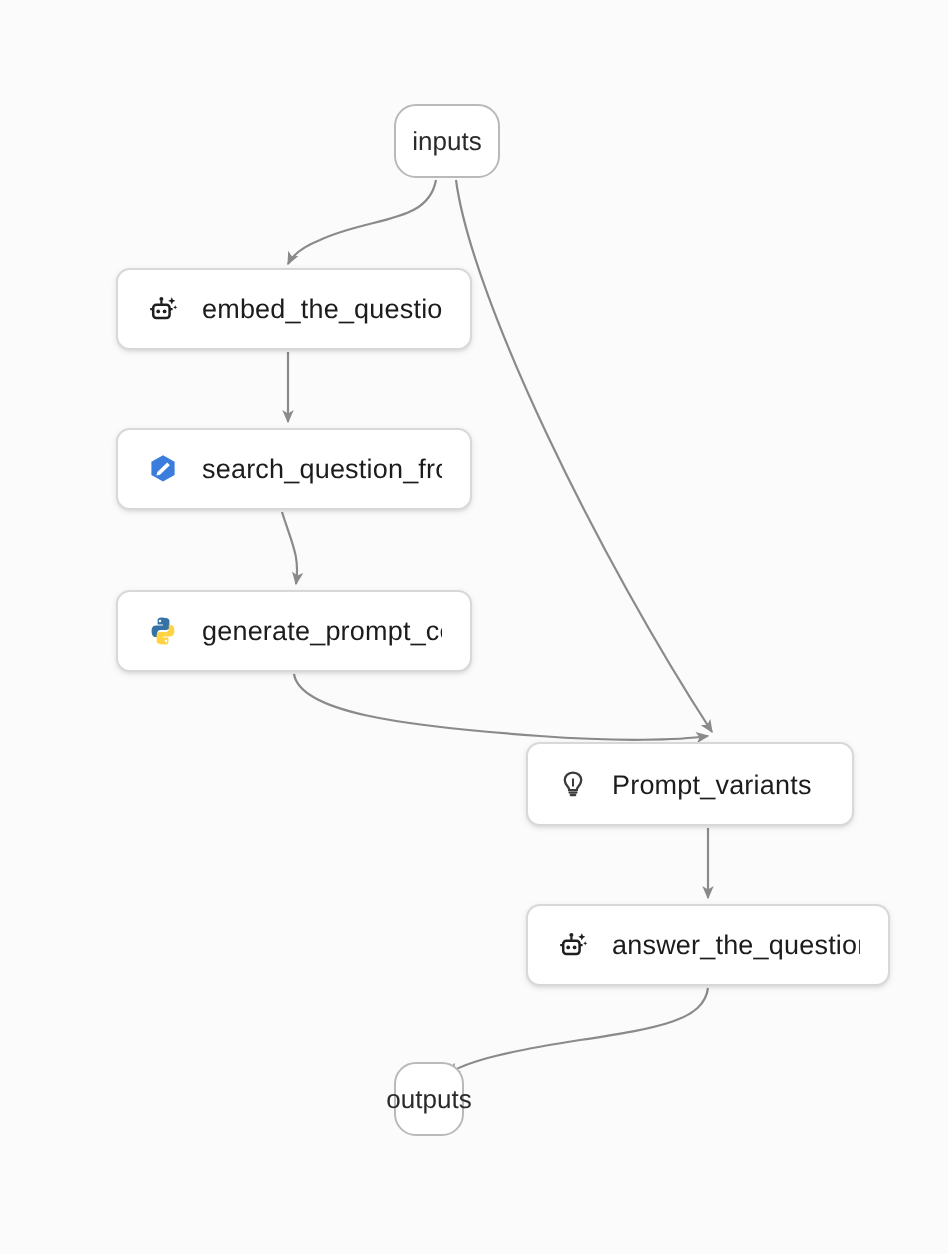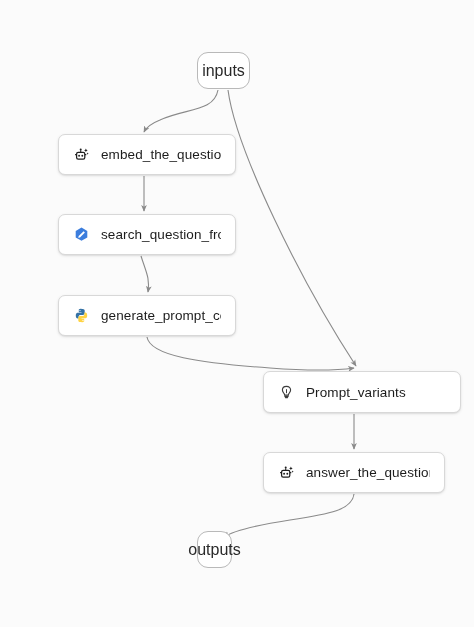--- a/index.html
+++ b/index.html
@@ -57,21 +57,21 @@
     box-sizing: border-box;
     background: #ffffff;
     border: 1px solid #b9b9b9;
     border-radius: 11px;
     display: flex;
     align-items: center;
     justify-content: center;
     z-index: 2;
   }
   .terminal .label {
-    font-size: 16px;
+    font-size: 13px;
     color: #2a2a2a;
   }
 </style>
 </head>
 <body>
 
 <div id="canvas" style="background: rgb(251, 251, 251);">
 
   <svg id="edges" viewBox="0 0 474 627">
     <defs>
@@ -123,21 +123,21 @@
   <div class="node" id="node-generate" style="left: 58px; top: 295px; width: 178px; height: 41px;">
     <span class="icon">
       <svg width="17" height="17" viewBox="0 0 17 17">
         <path d="M 8.4 1.7 C 5.6 1.7 5.8 2.9 5.8 2.9 l 0 2.4 l 2.7 0 l 0 0.5 l -3.7 0 c 0 0 -2.0 -0.2 -2.0 2.8 c 0 3.0 1.8 2.9 1.8 2.9 l 1.0 0 l 0 -1.7 c 0 0 -0.05 -1.8 1.7 -1.8 l 2.7 0 c 0 0 1.7 0.03 1.7 -1.65 l 0 -2.8 c 0 0 0.26 -1.65 -2.9 -1.65 Z M 7.0 2.9 c 0.34 0 0.62 0.28 0.62 0.62 c 0 0.34 -0.28 0.62 -0.62 0.62 c -0.34 0 -0.62 -0.28 -0.62 -0.62 c 0 -0.34 0.28 -0.62 0.62 -0.62 Z" fill="#3572a5"></path>
         <path d="M 8.6 15.3 c 2.8 0 2.6 -1.2 2.6 -1.2 l 0 -2.4 l -2.7 0 l 0 -0.5 l 3.7 0 c 0 0 2.0 0.2 2.0 -2.8 c 0 -3.0 -1.8 -2.9 -1.8 -2.9 l -1.0 0 l 0 1.7 c 0 0 0.05 1.8 -1.7 1.8 l -2.7 0 c 0 0 -1.7 -0.03 -1.7 1.65 l 0 2.8 c 0 0 -0.26 1.65 2.9 1.65 Z M 10.0 14.1 c -0.34 0 -0.62 -0.28 -0.62 -0.62 c 0 -0.34 0.28 -0.62 0.62 -0.62 c 0.34 0 0.62 0.28 0.62 0.62 c 0 0.34 -0.28 0.62 -0.62 0.62 Z" fill="#ffd343"></path>
       </svg>
     </span>
     <span class="label">generate_prompt_context</span>
   </div>
 
-  <div class="node" id="node-prompt-variants" style="left: 263px; top: 371px; width: 198px; height: 42px;">
+  <div class="node" id="node-prompt-variants" style="left: 263px; top: 371px; width: 164px; height: 42px;">
     <span class="icon">
       <svg width="17" height="17" viewBox="0 0 17 17">
         <path d="M 8.5 2.3 C 5.9 2.3 4.4 4.1 4.4 6.1 C 4.4 7.7 5.4 8.7 6.1 9.6 C 6.5 10.1 6.6 10.6 6.6 11.1 l 3.8 0 c 0 -0.5 0.1 -1.0 0.5 -1.5 C 11.6 8.7 12.6 7.7 12.6 6.1 C 12.6 4.1 11.1 2.3 8.5 2.3 Z" fill="none" stroke="#3c3c3c" stroke-width="1.15"></path>
         <path d="M 6.8 12.3 l 3.4 0" stroke="#3c3c3c" stroke-width="1.15" stroke-linecap="round"></path>
         <path d="M 7.4 13.6 l 2.2 0" stroke="#3c3c3c" stroke-width="1.15" stroke-linecap="round"></path>
         <path d="M 8.5 5.2 l 0 4.0" stroke="#3c3c3c" stroke-width="1.0"></path>
       </svg>
     </span>
     <span class="label">Prompt_variants</span>
   </div>

